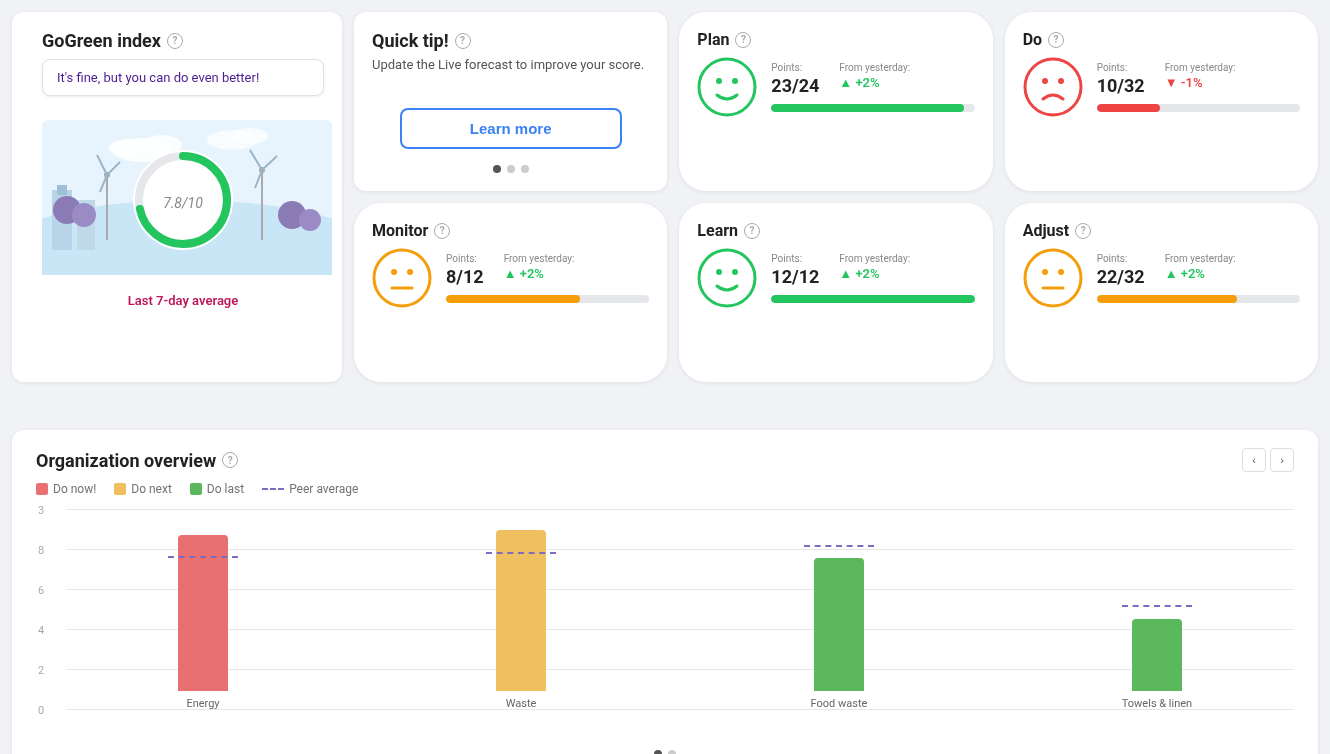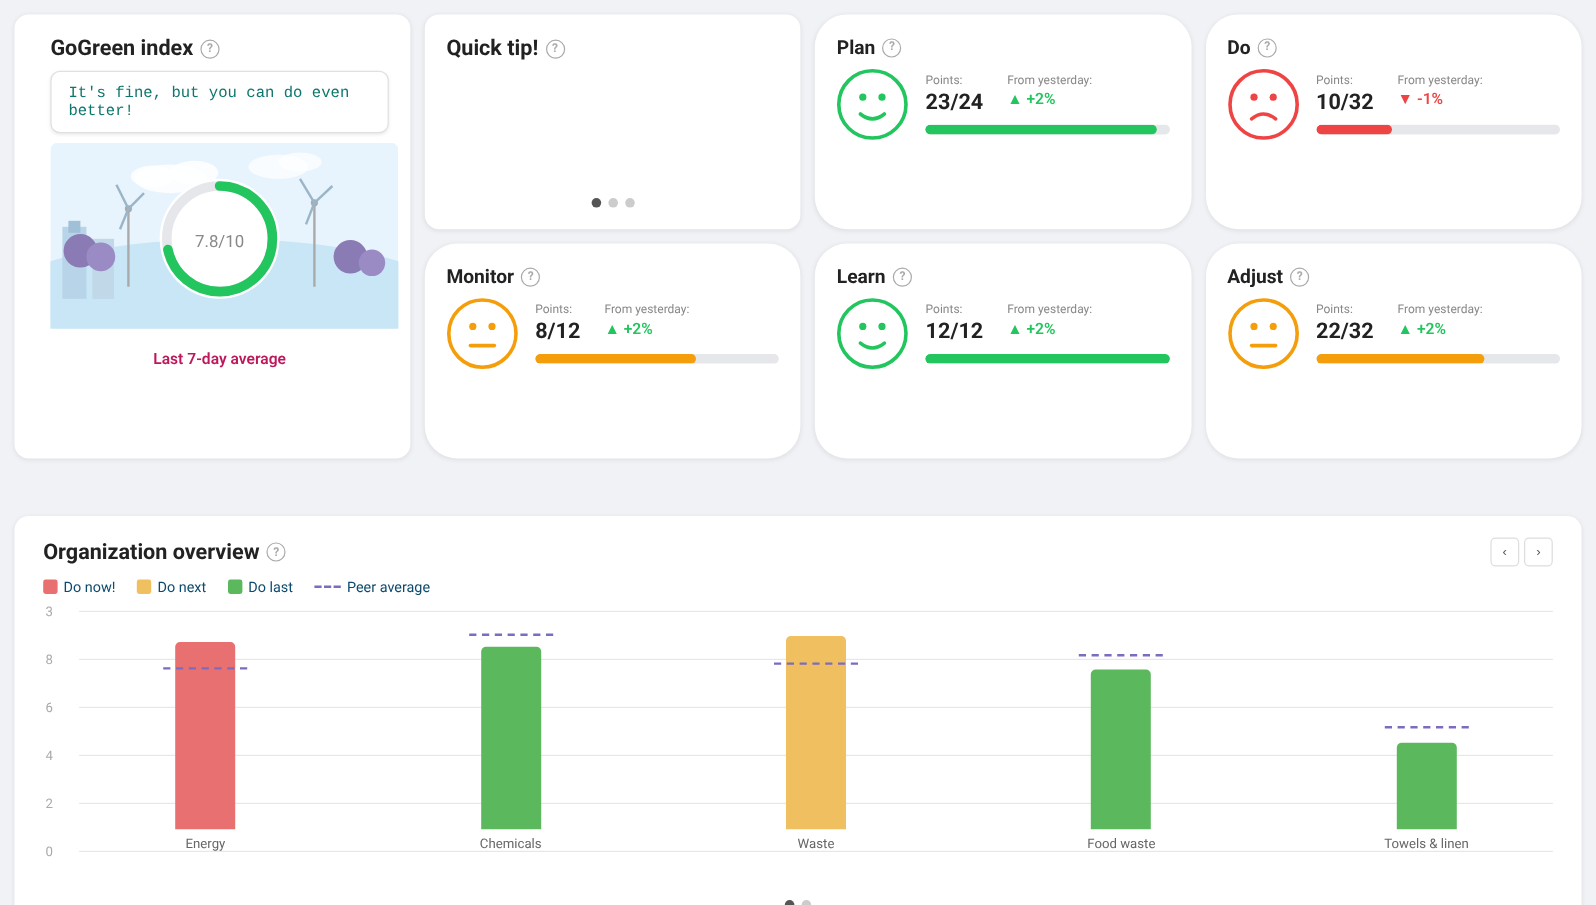--- a/index.html
+++ b/index.html
@@ -54,25 +54,24 @@
       cursor: pointer;
       flex-shrink: 0;
     }
 
     .speech-bubble {
       background: #fff;
       border: 1px solid #e0e0e0;
       border-radius: 8px;
       padding: 10px 14px;
       font-size: 13px;
-      color: #0f766e;
+      color: #4c1d95;
       position: relative;
-      margin-bottom: 8px;
+      margin-bottom: 24px;
       box-shadow: 0 1px 3px rgba(0,0,0,0.08);
-      font-family: Liberation Mono, monospace;
     }
 
     .gogreen-visual {
       position: relative;
       height: 160px;
       display: flex;
       align-items: center;
       justify-content: center;
     }
 
@@ -91,20 +90,21 @@
       position: absolute;
       top: 0; left: 0;
     }
 
     .score-text {
       font-size: 22px;
       font-weight: 700;
       color: #222;
       position: relative;
       z-index: 1;
+      font-style: italic;
     }
 
     .score-text span {
       font-size: 14px;
       color: #888;
       font-weight: 400;
     }
 
     .last7 {
       font-size: 13px;
@@ -316,21 +316,21 @@
       font-size: 11px;
       color: #555;
     }
 
     .legend {
       display: flex;
       gap: 18px;
       align-items: center;
       margin-bottom: 14px;
       font-size: 12px;
-      color: #0c4a6e;
+      color: #737373;
     }
 
     .legend-item {
       display: flex;
       align-items: center;
       gap: 5px;
     }
 
     .legend-dot {
       width: 12px;
@@ -510,21 +510,23 @@
 
     </div>
 
     <div class="right-grid">
 
       <div class="card quicktip-card">
         <div class="card-title">
           <span>Quick tip!</span>
           <span class="help-icon">?</span>
         </div>
+        <div class="tip-text">Update the Live forecast to improve your score.</div>
         <div style="flex:1"></div>
+        <button class="learn-more-btn">Learn more</button>
         <div class="dot-indicators">
           <div class="dot active"></div>
           <div class="dot"></div>
           <div class="dot"></div>
         </div>
       </div>
 
       <div class="card score-card">
         <div class="card-title">
           <span>Plan</span>
@@ -736,27 +738,20 @@
 
         <div class="bar-group">
           <div class="bar-wrapper">
             <div class="bar-item" style="width:50px; height:calc(8.2/10*100%); background:#e87070; border-radius:4px 4px 0 0; align-self:flex-end;"></div>
 
             <div class="peer-line" style="bottom: calc(7.0/10*100%);"></div>
           </div>
           <div class="bar-label">Energy</div>
         </div>
 
-        <div class="bar-group">
-          <div class="bar-wrapper">
-            <div class="bar-item" style="width:50px; height:calc(8.0/10*100%); background:#5cb85c; border-radius:4px 4px 0 0; align-self:flex-end;"></div>
-            <div class="peer-line" style="bottom: calc(8.5/10*100%);"></div>
-          </div>
-          <div class="bar-label">Chemicals</div>
-        </div>
 
         <div class="bar-group">
           <div class="bar-wrapper">
             <div class="bar-item" style="width:50px; height:calc(8.5/10*100%); background:#f0c060; border-radius:4px 4px 0 0; align-self:flex-end;"></div>
             <div class="peer-line" style="bottom: calc(7.2/10*100%);"></div>
           </div>
           <div class="bar-label">Waste</div>
         </div>
 
         <div class="bar-group">

